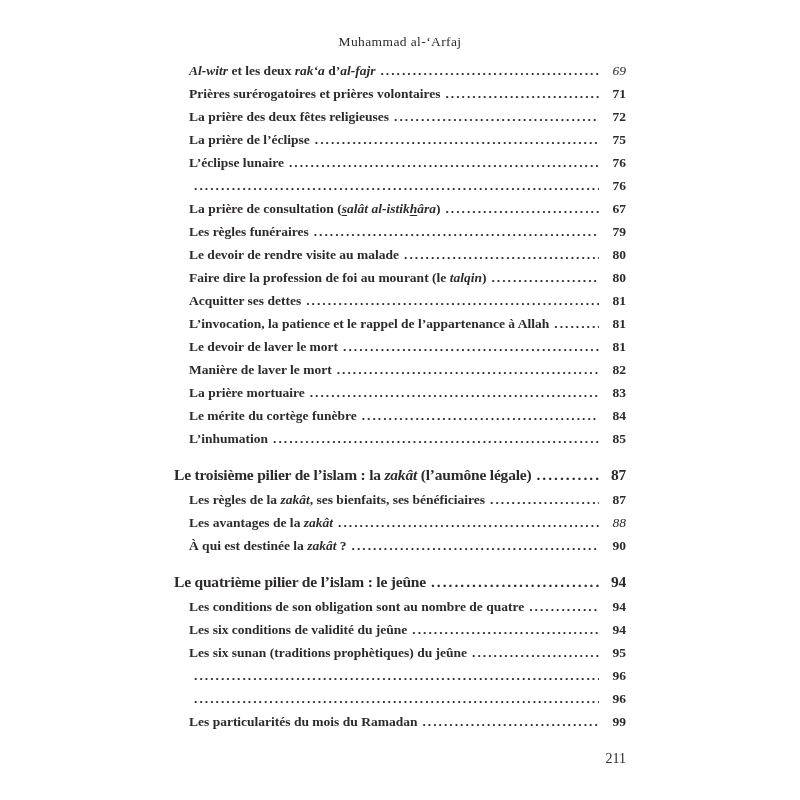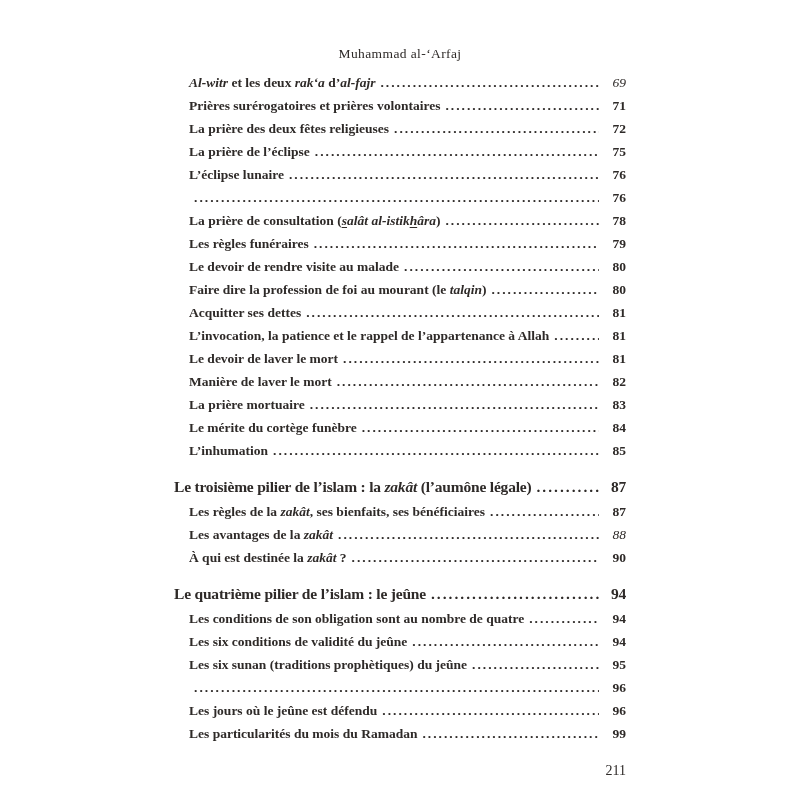--- a/index.html
+++ b/index.html
@@ -9,21 +9,21 @@
   }
   .book-page {
     position: relative;
     width: 800px;
     height: 800px;
     background: #ffffff;
     overflow: hidden;
     font-family: "Liberation Serif", serif;
     color: #2e2a28;
     box-sizing: border-box;
-    padding-top: 45px;
+    padding-top: 33px;
   }
   .running-header {
     width: 452px;
     margin-left: 174px;
     text-align: center;
     font-size: 13.5px;
     letter-spacing: 0.4px;
     height: 18px;
     line-height: 18px;
   }
@@ -127,21 +127,21 @@
         <span class="dots"></span>
         <span class="page-num">76</span>
       </div>
       <div class="row item">
         <span class="dots"></span>
         <span class="page-num">76</span>
       </div>
       <div class="row item">
         <span class="label"><span class="seg-b">La prière de consultation (</span><span class="seg-iu">s</span><span class="seg-i">alât al-istik</span><span class="seg-iu">h</span><span class="seg-i">âra</span><span class="seg-b">)</span></span>
         <span class="dots"></span>
-        <span class="page-num">78</span>
+        <span class="page-num">67</span>
       </div>
       <div class="row item">
         <span class="label"><span class="seg-b">Les règles funéraires</span></span>
         <span class="dots"></span>
         <span class="page-num">79</span>
       </div>
       <div class="row item">
         <span class="label"><span class="seg-b">Le devoir de rendre visite au malade</span></span>
         <span class="dots"></span>
         <span class="page-num">80</span>
@@ -224,21 +224,20 @@
       <div class="row item">
         <span class="label"><span class="seg-b">Les six sunan (traditions prophètiques) du jeûne</span></span>
         <span class="dots"></span>
         <span class="page-num">95</span>
       </div>
       <div class="row item">
         <span class="dots"></span>
         <span class="page-num">96</span>
       </div>
       <div class="row item">
-        <span class="label"><span class="seg-b">Les jours où le jeûne est défendu</span></span>
         <span class="dots"></span>
         <span class="page-num">96</span>
       </div>
       <div class="row item">
         <span class="label"><span class="seg-b">Les particularités du mois du Ramadan</span></span>
         <span class="dots"></span>
         <span class="page-num">99</span>
       </div>
     </div>
 

